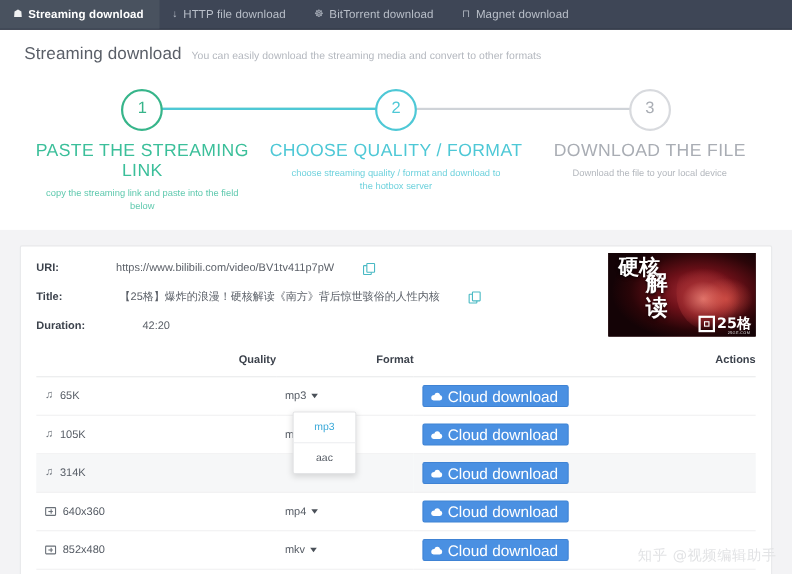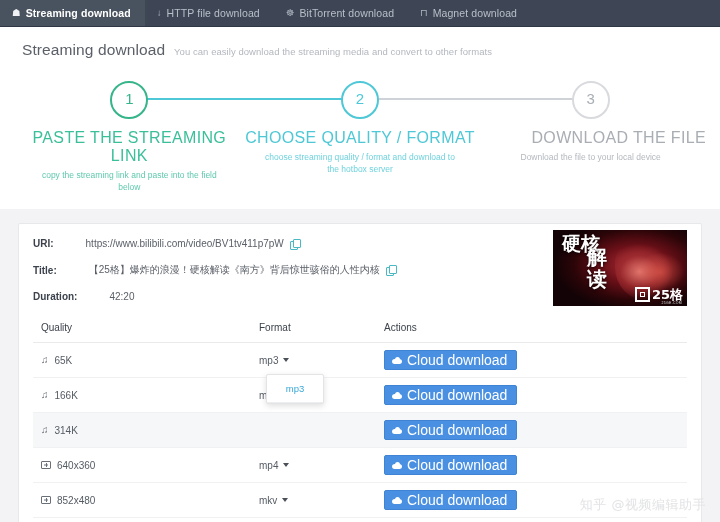--- a/index.html
+++ b/index.html
@@ -108,21 +108,21 @@
   .step.s2 .bar.left  { left: -50%; right: 50%; background: #4ec8d6; }
   .step.s2 .bar.right { left: 50%;  right: -50%; background: #cfd3d8; }
 
   .step .st-title {
     margin-top: 10px;
     font-size: 16px;
     letter-spacing: .35px;
     color: #3bbf9a;
   }
   .step.s2 .st-title { color: #4ec8d6; }
-  .step.s3 .st-title { color: #a9adb4; text-align: right; }
+  .step.s3 .st-title { color: #a9adb4; }
 
   .step .st-desc {
     margin: 4px auto 0;
     font-size: 8.5px;
     line-height: 12px;
     color: #5fc9ae;
     max-width: 196px;
   }
   .step.s2 .st-desc { color: #6fd2dd; max-width: 190px;}
   .step.s3 .st-desc { color: #b4b8be; max-width: 190px;}
@@ -144,21 +144,21 @@
     box-sizing: border-box;
   }
 
   
   .meta-row {
     font-size: 10px;
     color: #4e5560;
     margin-bottom: 14px;
     display: flex;
     align-items: center;
-    gap: 2px;
+    gap: 22px;
     max-width: 520px;
   }
   .meta-row .lbl { font-weight: bold; color: #3c424c; }
   .meta-row .val { color: #5b6068; margin-left: 30px; }
   .copy-icon {
     display: inline-block;
     width: 10px; height: 10px;
     position: relative;
     margin-left: 4px;
     cursor: pointer;
@@ -266,24 +266,24 @@
   }
 
   
   table.dl {
     width: 100%;
     border-collapse: collapse;
     margin-top: 6px;
     table-layout: fixed;
   }
   table.dl th {
-    text-align: left;
+    text-align: right;
     font-size: 10px;
     color: #3c424c;
-    font-weight: normal;
+    font-weight: bold;
     padding: 6px 0 9px 8px;
     border-bottom: 1px solid #e9eaec;
   }
   table.dl td {
     font-size: 10px;
     color: #555b64;
     padding: 7px 0 7px 8px;
     border-bottom: 1px solid #f0f1f2;
     height: 11px;
   }
@@ -518,21 +518,21 @@
               </span></td>
             <td><span class="cloud-btn">
                 <span class="cloud-ic"></span>
                 <span>Cloud download</span>
               </span></td>
           </tr>
           <tr>
             <td>
               <div class="q-cell">
                 <span class="ic-audio">♫</span>
-                <span>166K</span>
+                <span>105K</span>
               </div>
             </td>
             <td><span class="fmt">
                 <span>mp3</span>
                 <span class="caret"></span>
               </span></td>
             <td><span class="cloud-btn">
                 <span class="cloud-ic"></span>
                 <span>Cloud download</span>
               </span></td>
@@ -596,18 +596,19 @@
             <td><span class="cloud-btn">
                 <span class="cloud-ic"></span>
                 <span>Cloud download</span>
               </span></td>
           </tr>
         </tbody>
     </table>
 
     <div class="dropdown">
       <div class="opt sel">mp3</div>
+      <div class="opt">aac</div>
     </div>
 
   </div>
 </div>
 
 <div class="watermark">知乎 @视频编辑助手</div>
 
 </body></html>

